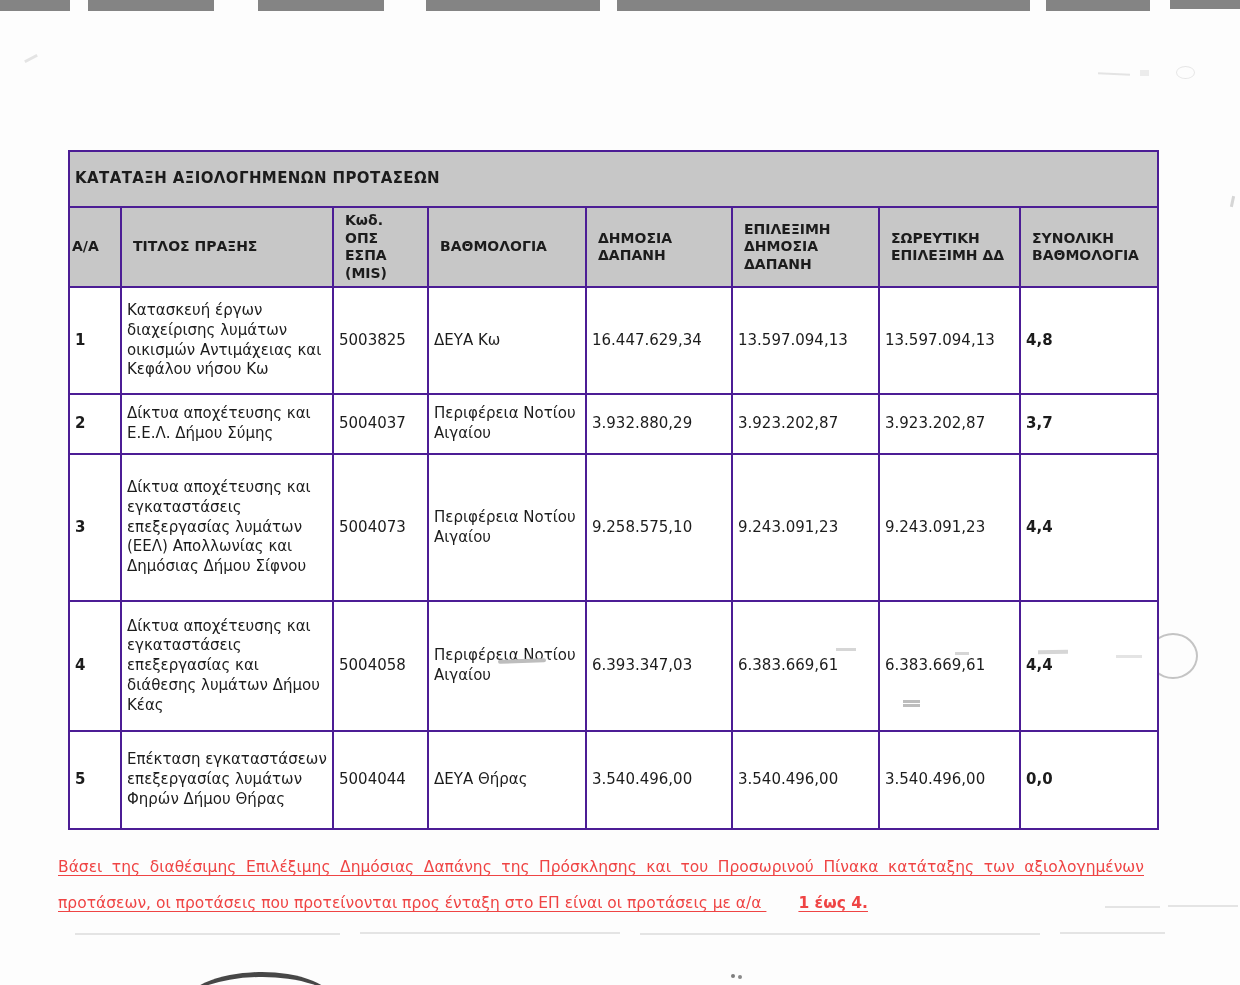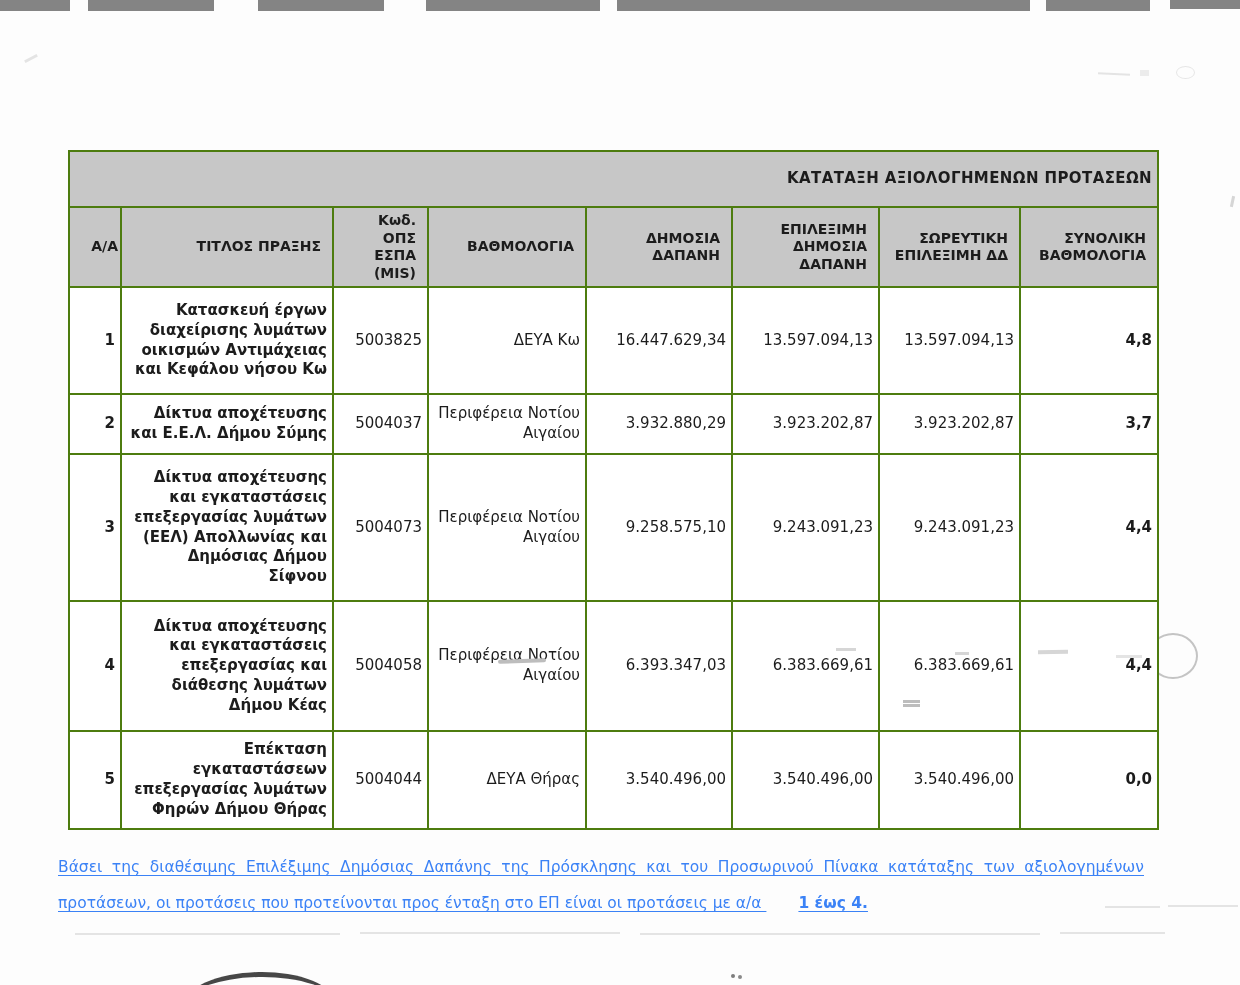--- a/index.html
+++ b/index.html
@@ -15,48 +15,48 @@
   .scan-strip{position:absolute;top:0;height:11px;background:#6e6e6e;opacity:.85;}
   .artifact{position:absolute;}
 
   
   table.rank{
     position:absolute;left:68px;top:150px;width:1089px;
     border-collapse:collapse;table-layout:fixed;
     background:#fff;z-index:2;
   }
   table.rank td{
-    border:2px solid #4d7c0f;
-    text-align:right;vertical-align:middle;
+    border:2px solid #4c1d95;
+    text-align:left;vertical-align:middle;
     padding:2px 5px;
     font-size:15px;line-height:1.32;
     overflow:hidden;
   }
   tr.title-row td{
     background:#c7c7c7;height:50px;
     font-weight:bold;font-size:15px;letter-spacing:.4px;
   }
   tr.head-row td{
     background:#c7c7c7;height:74px;
     font-weight:bold;font-size:14px;line-height:1.25;
     padding:2px 11px;
   }
   tr.r1 td{height:101px;}
   tr.r2 td{height:54px;}
   tr.r3 td{height:141px;}
   tr.r4 td{height:124px;}
   tr.r5 td{height:92px;}
   td.c-aa{font-weight:bold;}
-  td.c-title{font-weight:bold;padding:2px 3px;}
+  td.c-title{font-weight:normal;padding:2px 3px;}
   td.c-score{font-weight:bold;}
 
   
   .footer-note{
     position:absolute;left:58px;top:849px;width:1086px;z-index:2;
-    font-size:15.5px;line-height:36px;color:#3b82f6;
+    font-size:15.5px;line-height:36px;color:#ef4444;
   }
   .footer-note .ln{
     text-decoration:underline;text-underline-offset:3px;
     text-decoration-thickness:1px;
   }
   .footer-note .ln1{text-align:justify;text-align-last:justify;}
   .footer-note .b{font-weight:bold;margin-left:32px;}
 
   
   .sh-a{background:#bdbdbd;}

